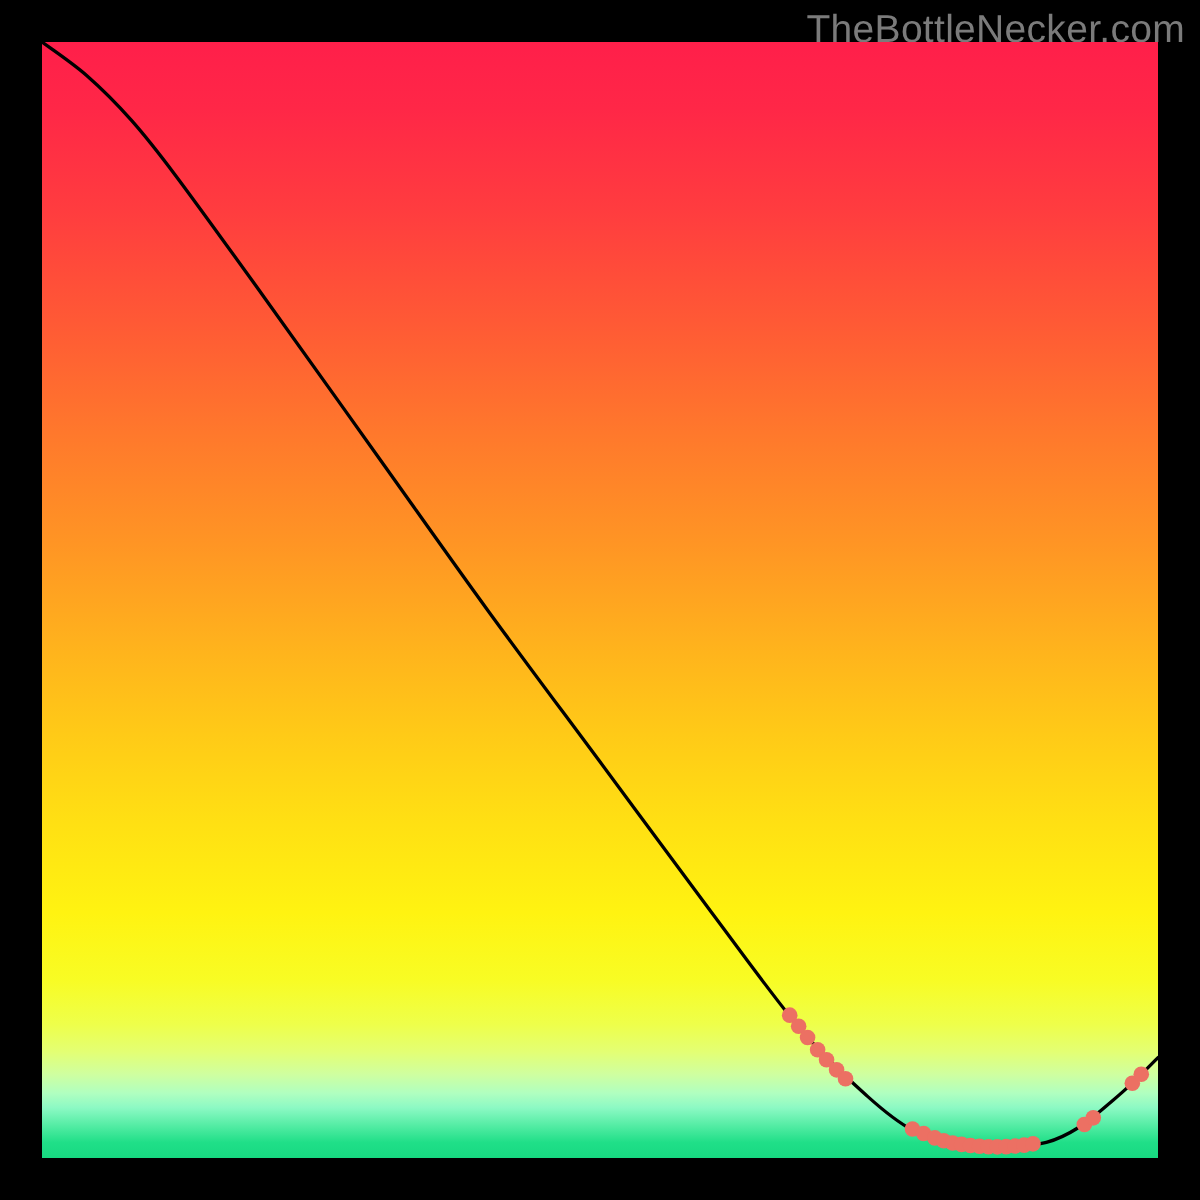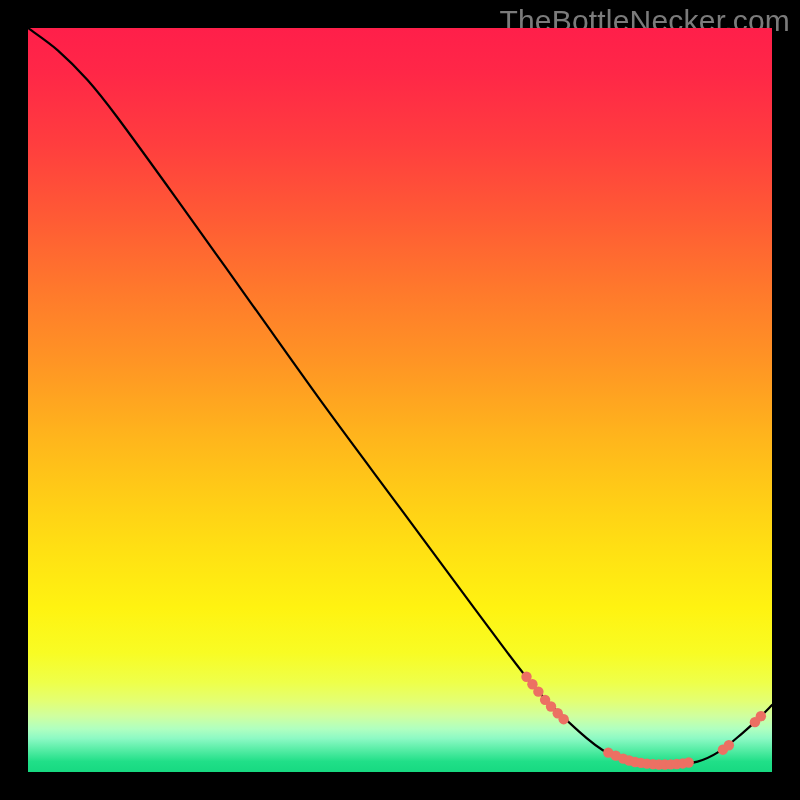--- a/index.html
+++ b/index.html
@@ -15,21 +15,21 @@
     position: relative;
     width: 800px;
     height: 800px;
     background: #000;
   }
   .watermark {
     position: absolute;
     top: 4px;
     right: 10px;
     color: #7b7b7b;
-    font-size: 30px;
+    font-size: 26px;
     font-weight: 500;
     letter-spacing: 0.2px;
     user-select: none;
   }
   .plot {
     position: absolute;
     left: 28px;
     top: 28px;
     width: 744px;
     height: 744px;

